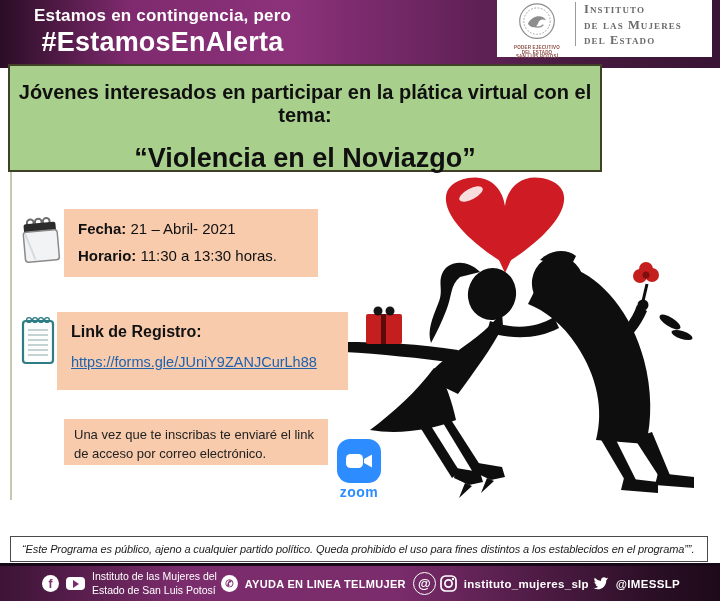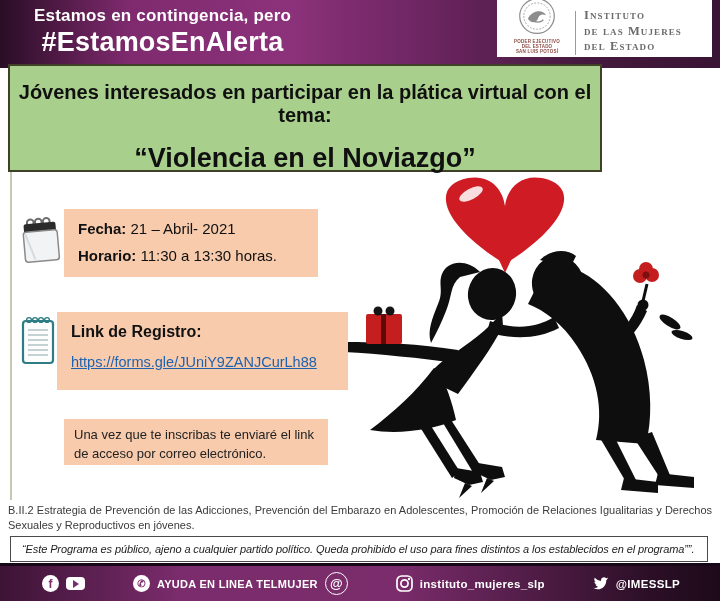--- a/index.html
+++ b/index.html
@@ -11,21 +11,21 @@
   
   .topbar{
     position:absolute; left:0; top:0; width:720px; height:68px;
     background:linear-gradient(90deg,#2a0d26 0%,#7f2a6e 18%,#8c327b 40%,#6b2560 60%,#461a3f 80%,#3a1434 100%);
   }
   .topbar-text{ position:absolute; left:10px; top:6px; width:305px; text-align:center; color:#fff; }
   .topbar-text .l1{ font-size:17px; font-weight:700; letter-spacing:.2px; }
   .topbar-text .l2{ font-size:27px; font-weight:800; letter-spacing:.2px; margin-top:1px; }
   .logo-box{
     position:absolute; right:8px; top:0; width:215px; height:57px; background:#fff;
-    display:flex; align-items:flex-end; padding:2px 8px;
+    display:flex; align-items:flex-start; padding:2px 8px;
   }
   .seal-wrap{ width:64px; text-align:center; line-height:1.1; }
   .seal-caption{ font-size:4.5px; color:#8b4a42; font-weight:700; letter-spacing:.2px; }
   .logo-divider{ width:1px; height:44px; background:#9a9a9a; margin:0 8px 0 6px; }
   .inst-text{
     font-family:"Liberation Serif", serif; font-variant:small-caps;
     color:#6b6b6b; font-size:12.5px; letter-spacing:1.1px; line-height:1.25; font-weight:600;
   }
   
   .green-banner{
@@ -220,33 +220,45 @@
         <path d="M8 42 H28"></path>
     </g>
   </svg>
   <div class="peach link-box">
     <div class="link-label">Link de Registro:</div>
     <a class="link-url" href="#">https://forms.gle/JUniY9ZANJCurLh88</a>
   </div>
 
   <div class="peach note-box">Una vez que te inscribas te enviaré el link de acceso por correo electrónico.</div>
 
-
-  <div class="program-note">B.II.2 Estrategia de Prevención de las Adicciones, Prevención del Embarazo en Adolescentes, Promoción de Relaciones Igualitarias y Derechos Sexuales y Reproductivos en jóvenes.</div>
+  <div class="zoom-wrap">
+    <div class="zoom-tile">
+      <svg width="28" height="20" viewBox="0 0 28 20">
+        <rect x="1" y="3" width="17" height="14" rx="4.5" fill="#ffffff"></rect>
+        <path d="M19 8 L27 3.5 V16.5 L19 12 Z" fill="#ffffff"></path>
+      </svg>
+    </div>
+    <div class="zoom-word">zoom</div>
+  </div>
+
 
   <div class="quote-box">
     <span>“Este Programa es público, ajeno a cualquier partido político. Queda prohibido el uso para fines distintos a los establecidos en el programa””.</span>
   </div>
 
   <div class="footer">
     <div class="fgroup">
       <span class="ficon-circle">f</span>
       <span class="yt">
           <span class="yt-tri"></span>
         </span>
+      <span class="forg">
+        <div>Instituto de las Mujeres del</div>
+        <div>Estado de San Luis Potosí</div>
+      </span>
     </div>
     <div class="fgroup">
       <span class="ficon-circle" style="font-size:10px;">✆</span>
       <span class="fbold">AYUDA EN LINEA TELMUJER</span>
       <span class="at-badge">@</span>
     </div>
     <div class="fgroup">
       <svg width="17" height="17" viewBox="0 0 17 17">
         <rect x="1" y="1" width="15" height="15" rx="4.5" fill="none" stroke="#fff" stroke-width="1.7"></rect>
         <circle cx="8.5" cy="8.5" r="3.6" fill="none" stroke="#fff" stroke-width="1.7"></circle>

